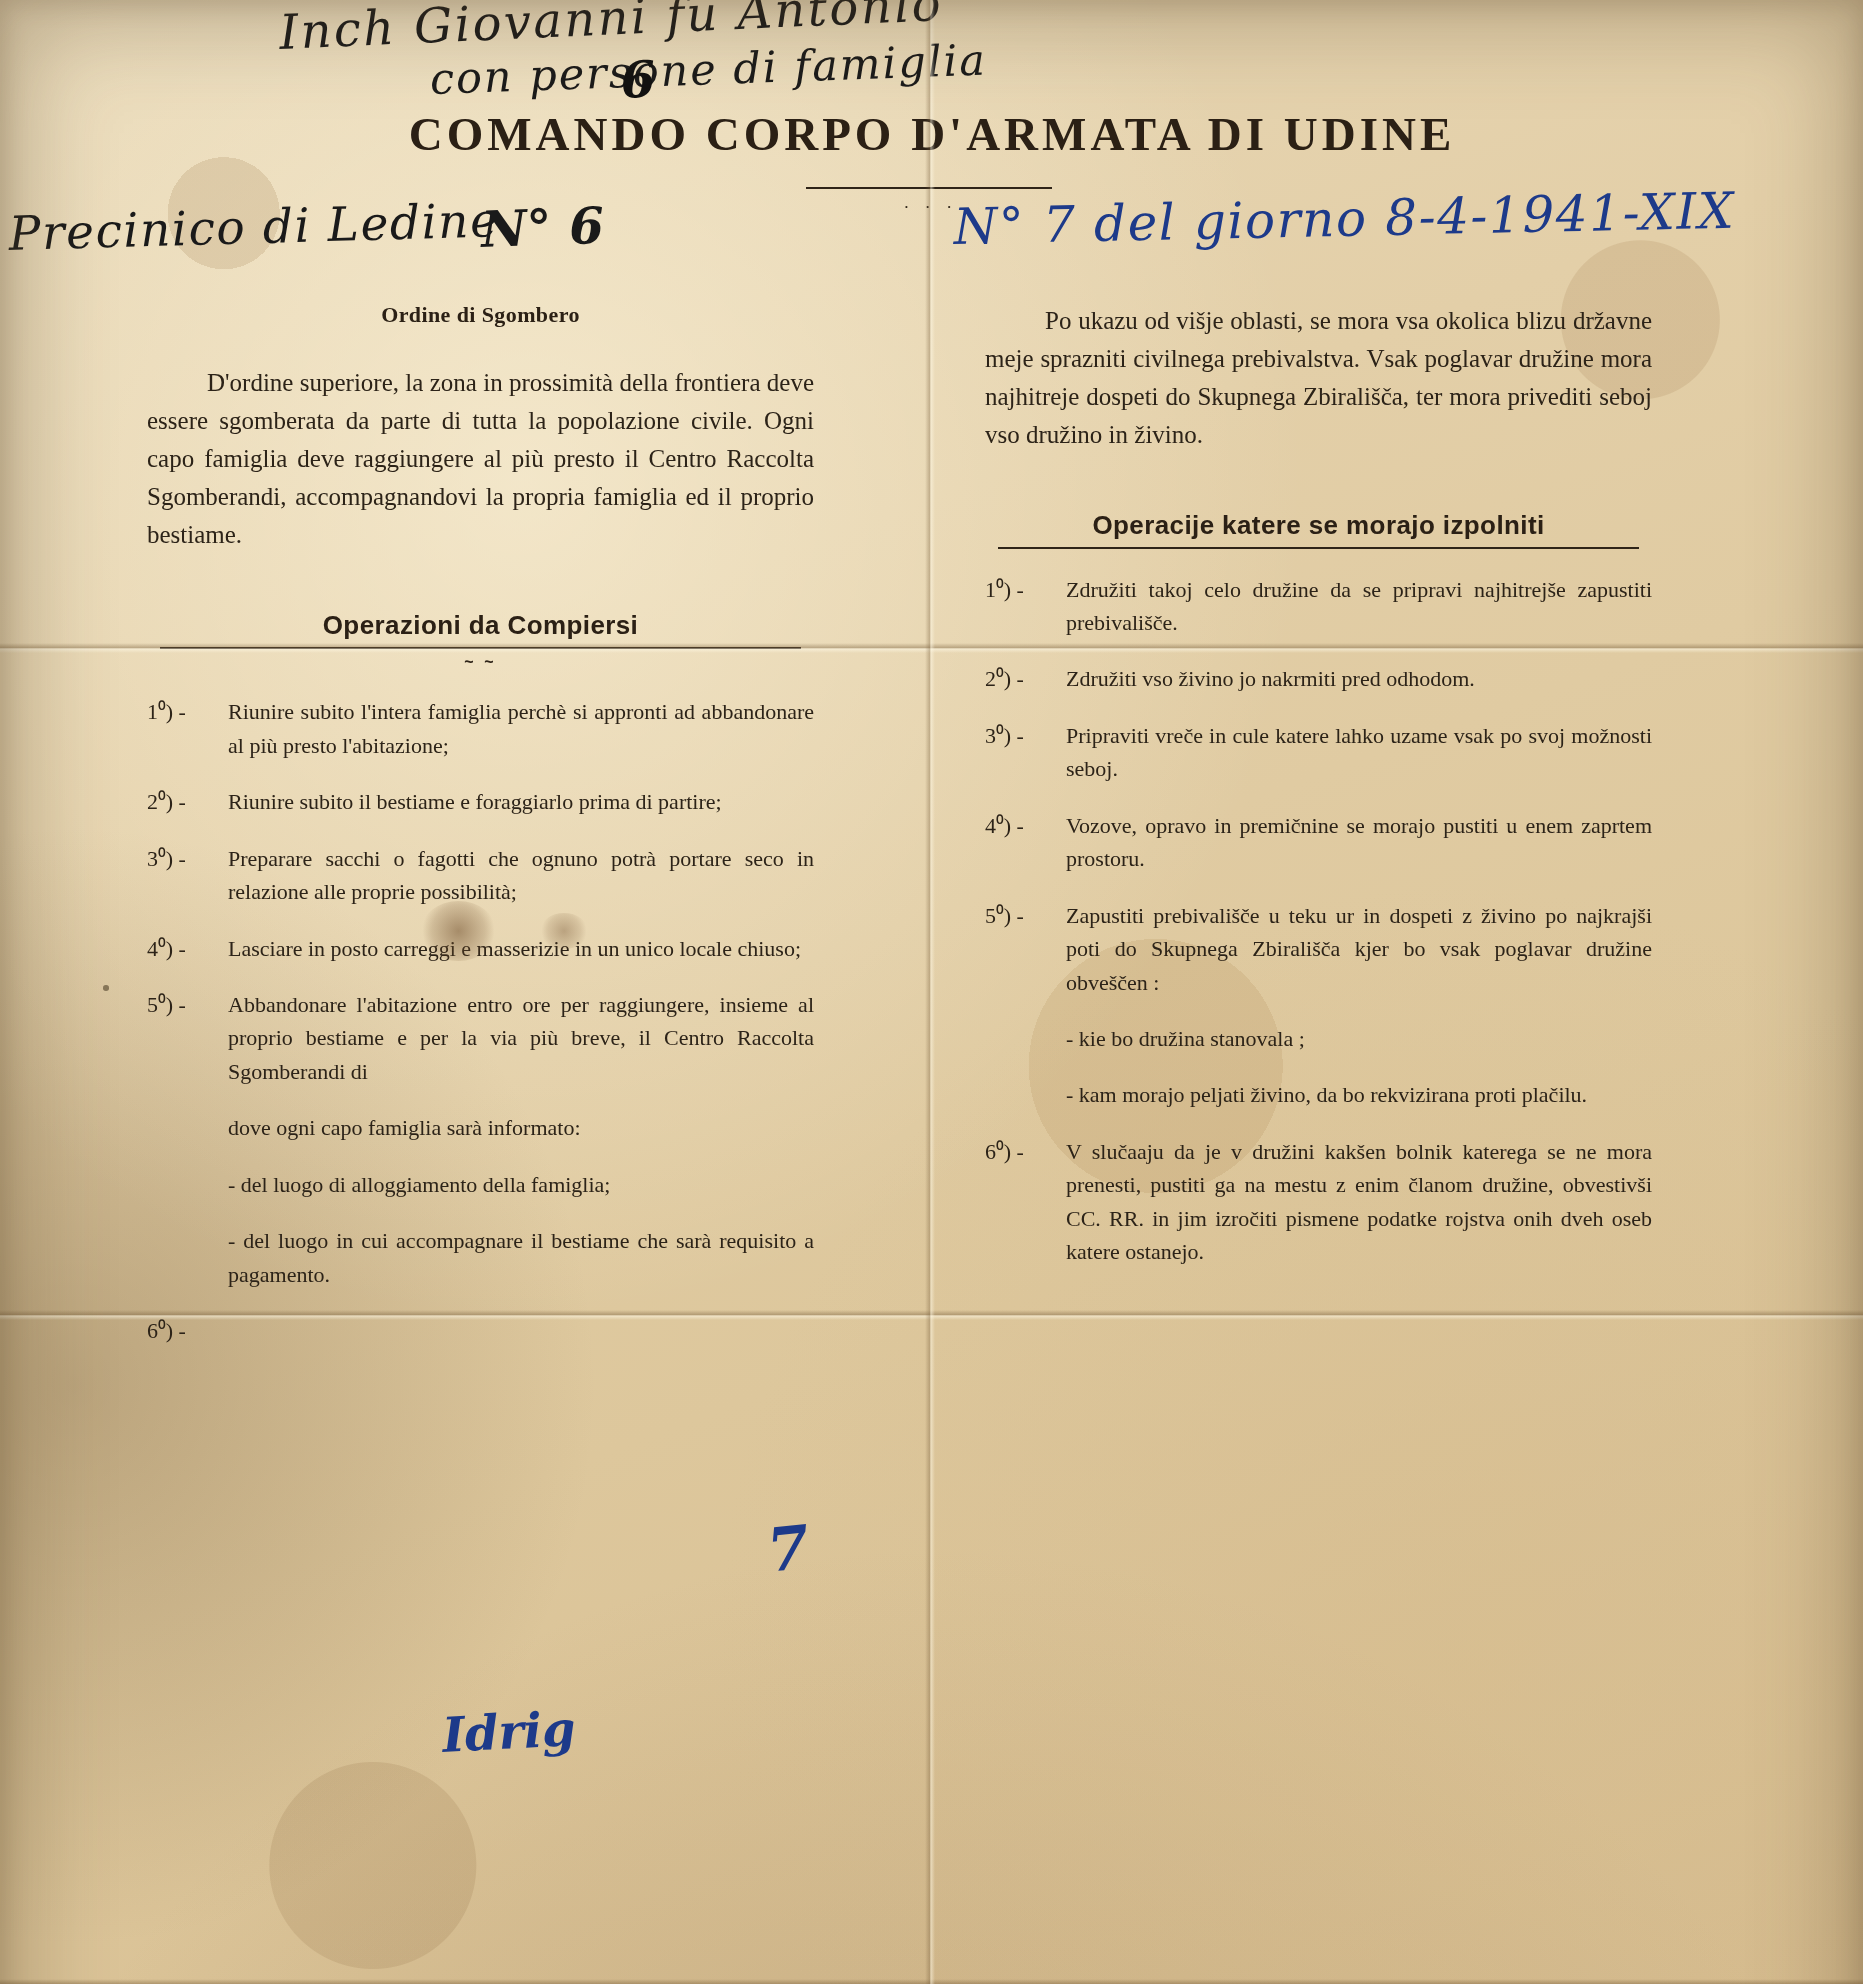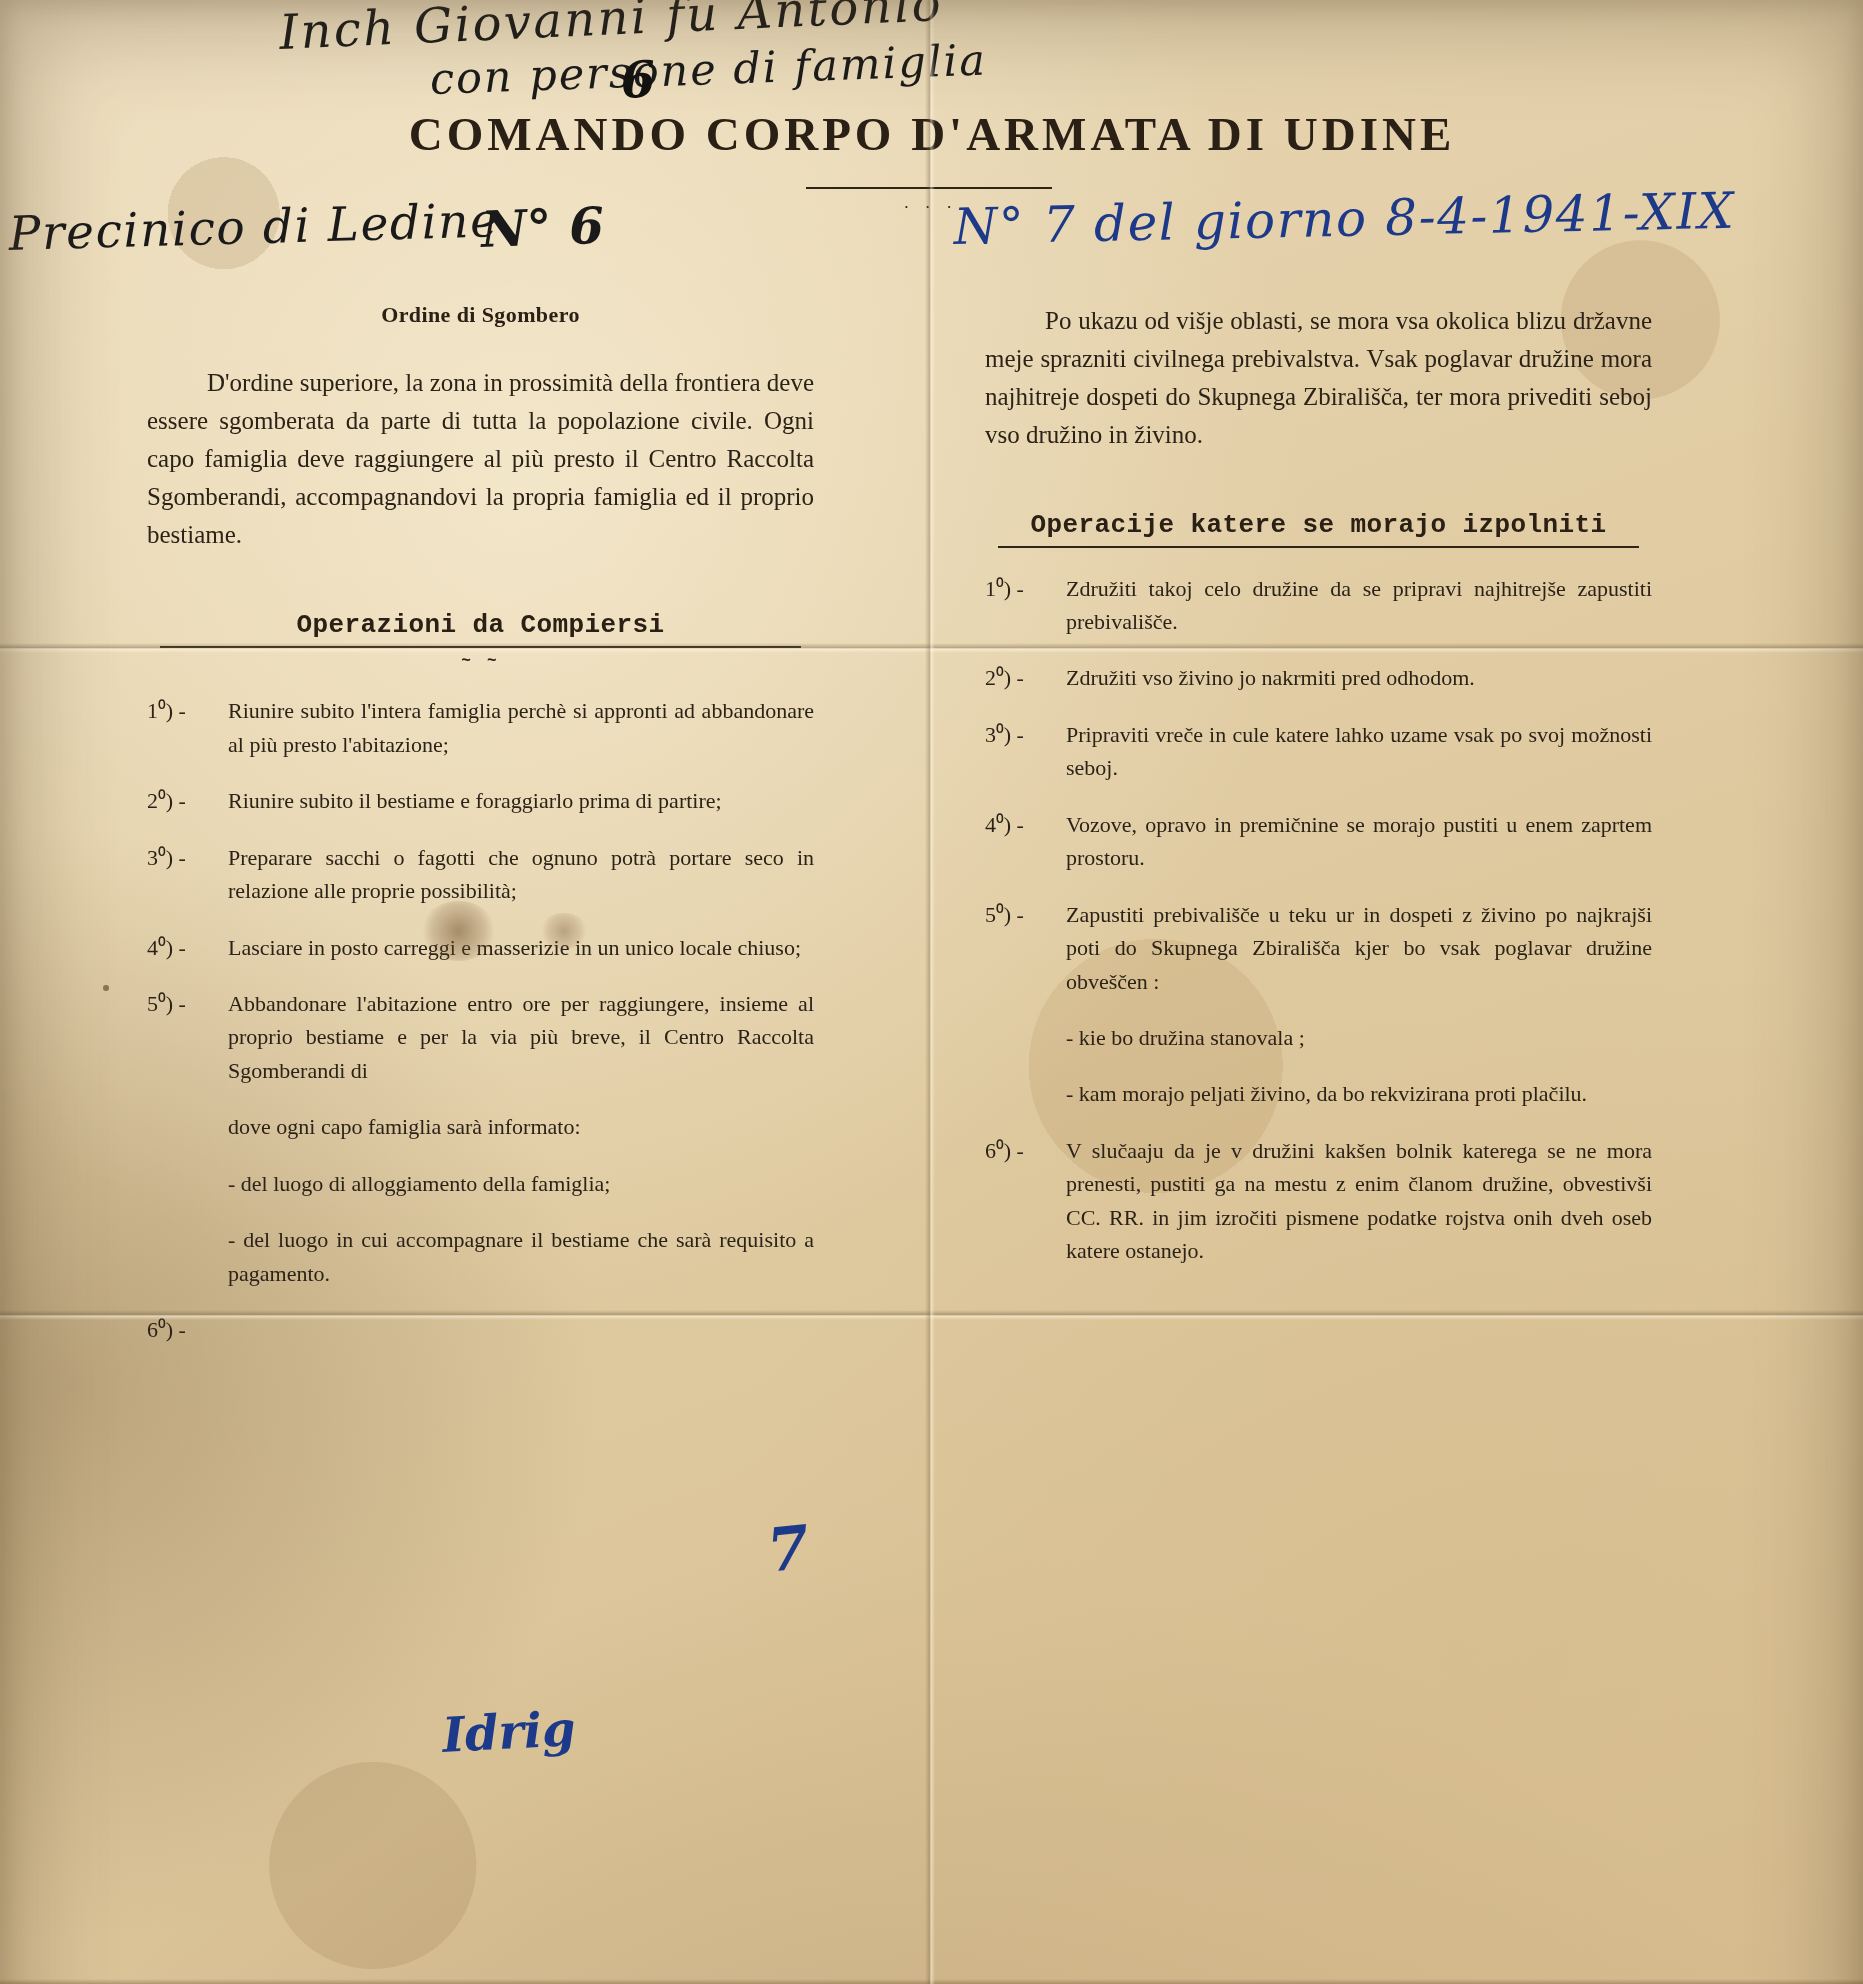--- a/index.html
+++ b/index.html
@@ -121,21 +121,21 @@
     text-align: justify;
     text-align-last: left;
     text-indent: 60px;
     margin: 0;
     color: #2c2318;
   }
 
   .sub-head {
     margin: 56px 0 16px 0;
     text-align: center;
-    font-family: Liberation Mono, monospace;
+    font-family: Liberation Sans, sans-serif;
     font-size: 26px;
     font-weight: 700;
     letter-spacing: 0.4px;
     color: #2b2015;
     position: relative;
   }
   .sub-head .underline {
     display: block;
     height: 2px;
     background: #2f2418;

